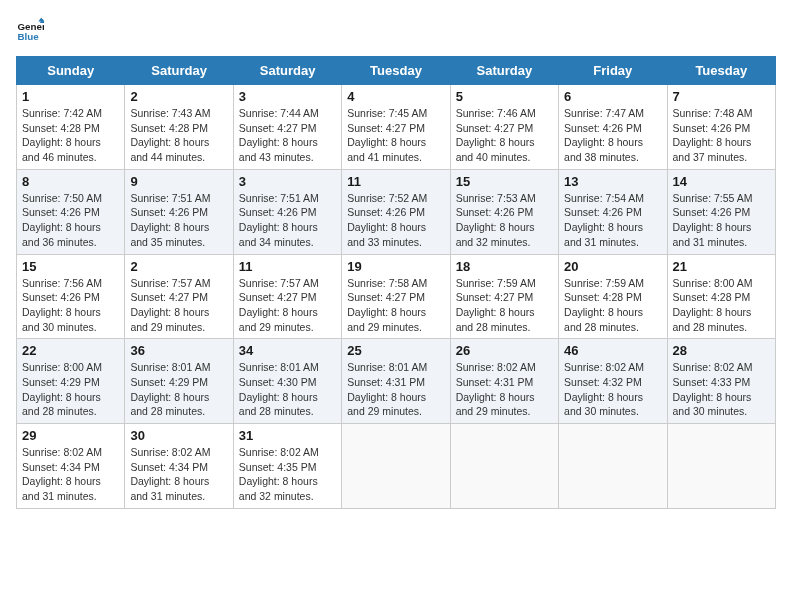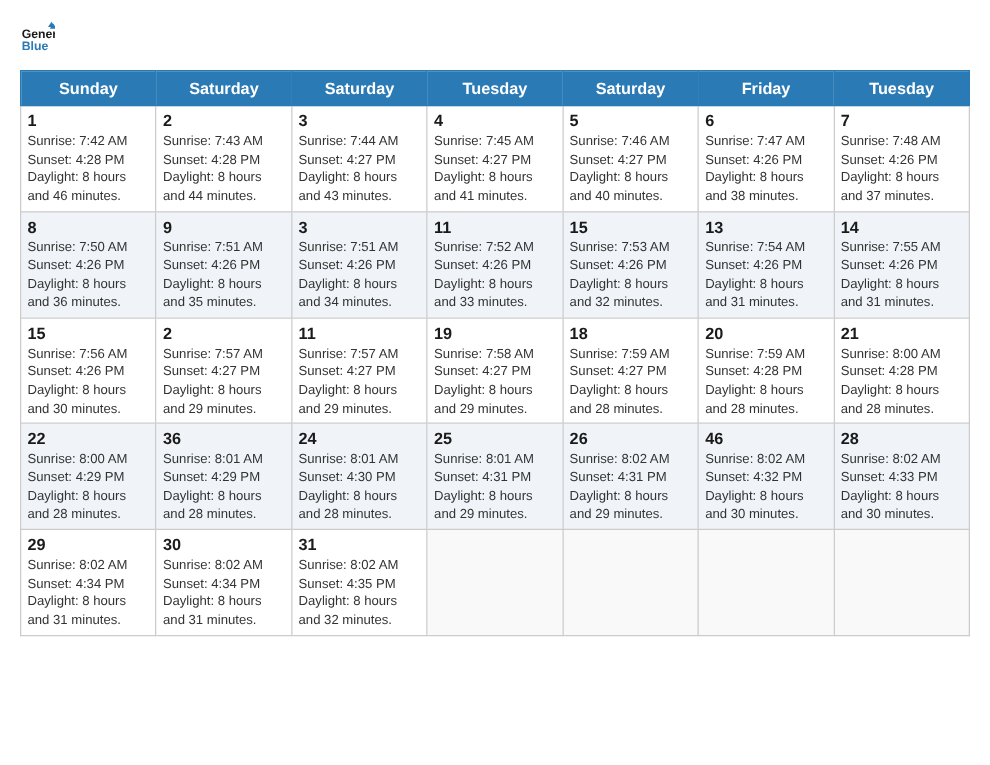--- a/index.html
+++ b/index.html
@@ -299,21 +299,21 @@
       </td>
         <td>
         <span class="day-number">36</span>
         <div class="day-info">
           Sunrise: 8:01 AM<br>
           Sunset: 4:29 PM<br>
           Daylight: 8 hours and 28 minutes.
         </div>
       </td>
         <td>
-        <span class="day-number">24</span>
+        <span class="day-number">34</span>
         <div class="day-info">
           Sunrise: 8:01 AM<br>
           Sunset: 4:30 PM<br>
           Daylight: 8 hours and 28 minutes.
         </div>
       </td>
         <td>
         <span class="day-number">25</span>
         <div class="day-info">
           Sunrise: 8:01 AM<br>

